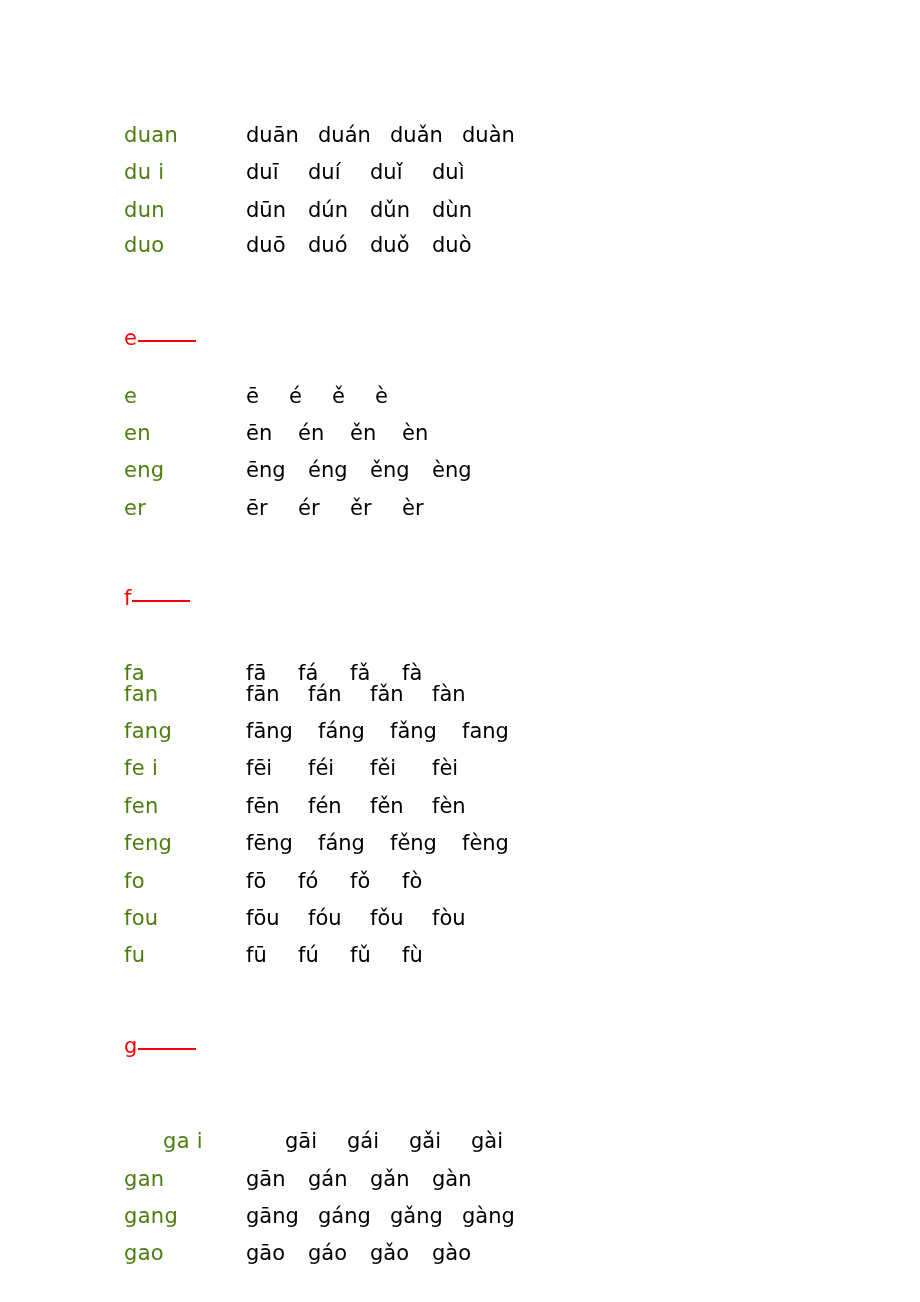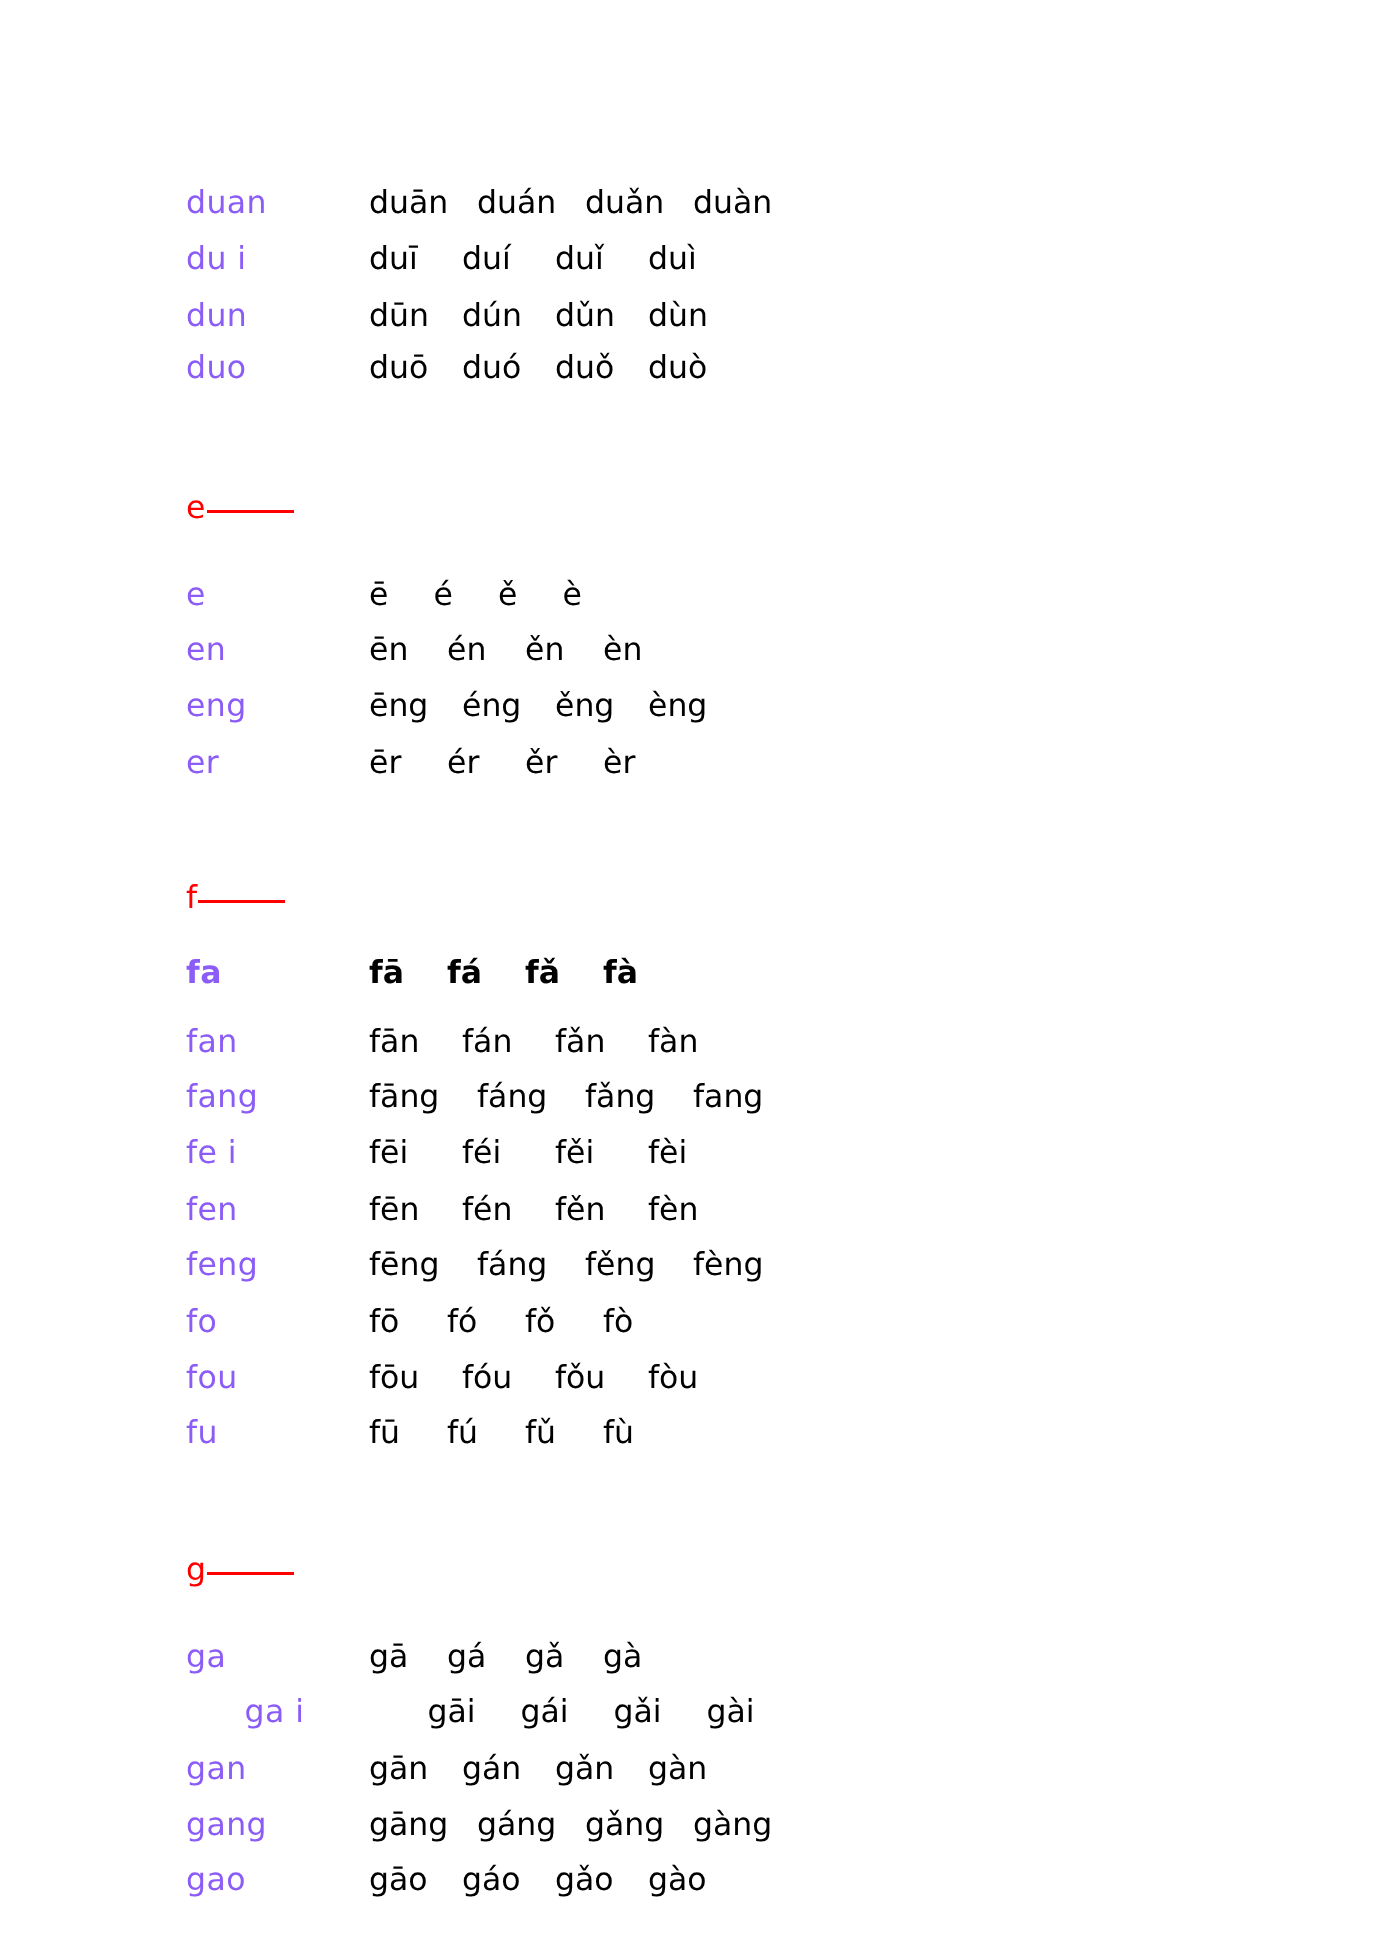--- a/index.html
+++ b/index.html
@@ -30,21 +30,21 @@
     left: 0;
     width: 920px;
     height: 30px;
     white-space: nowrap;
   }
 
   .final-label {
     position: absolute;
     left: 124px;
     top: 0;
-    color: #8b5cf6;
+    color: #4d7c0f;
     font-size: 21px;
     line-height: 26px;
     letter-spacing: 0.3px;
     font-family: "DejaVu Sans", sans-serif;
   }
 
   .tone-cells {
     position: absolute;
     left: 246px;
     top: 0;
@@ -123,21 +123,21 @@
     </div>
     <div class="syl-row" style="top: 457.4px;">
       <span class="final-label">eng</span>
       <span class="tone-cells"><span class="tone-cell w-mid">ēng</span><span class="tone-cell w-mid">éng</span><span class="tone-cell w-mid">ěng</span><span class="tone-cell w-mid">èng</span></span>
     </div>
     <div class="syl-row" style="top: 494.8px;">
       <span class="final-label">er</span>
       <span class="tone-cells"><span class="tone-cell w-small">ēr</span><span class="tone-cell w-small">ér</span><span class="tone-cell w-small">ěr</span><span class="tone-cell w-small">èr</span></span>
     </div>
     <div class="section-header" style="top: 585.2px;"><span class="section-letter">f</span><span class="section-rule"></span></div>
-    <div class="syl-row" style="top: 635px; font-weight: bold;">
+    <div class="syl-row" style="top: 660px;">
       <span class="final-label">fa</span>
       <span class="tone-cells"><span class="tone-cell w-small">fā</span><span class="tone-cell w-small">fá</span><span class="tone-cell w-small">fǎ</span><span class="tone-cell w-small">fà</span></span>
     </div>
     <div class="syl-row" style="top: 680.6px;">
       <span class="final-label">fan</span>
       <span class="tone-cells"><span class="tone-cell w-mid">fān</span><span class="tone-cell w-mid">fán</span><span class="tone-cell w-mid">fǎn</span><span class="tone-cell w-mid">fàn</span></span>
     </div>
     <div class="syl-row" style="top: 718px;">
       <span class="final-label">fang</span>
       <span class="tone-cells"><span class="tone-cell w-wide">fāng</span><span class="tone-cell w-wide">fáng</span><span class="tone-cell w-wide">fǎng</span><span class="tone-cell w-wide">fang</span></span>
@@ -160,24 +160,20 @@
     </div>
     <div class="syl-row" style="top: 905px; padding-left: 42px;">
       <span class="final-label">fou</span>
       <span class="tone-cells"><span class="tone-cell w-mid">fōu</span><span class="tone-cell w-mid">fóu</span><span class="tone-cell w-mid">fǒu</span><span class="tone-cell w-mid">fòu</span></span>
     </div>
     <div class="syl-row" style="top: 942.4px;">
       <span class="final-label">fu</span>
       <span class="tone-cells"><span class="tone-cell w-small">fū</span><span class="tone-cell w-small">fú</span><span class="tone-cell w-small">fǔ</span><span class="tone-cell w-small">fù</span></span>
     </div>
     <div class="section-header" style="top: 1032.8px;"><span class="section-letter">g</span><span class="section-rule"></span></div>
-    <div class="syl-row" style="top: 1090.8px;">
-      <span class="final-label">ga</span>
-      <span class="tone-cells"><span class="tone-cell w-small">gā</span><span class="tone-cell w-small">gá</span><span class="tone-cell w-small">gǎ</span><span class="tone-cell w-small">gà</span></span>
-    </div>
     <div class="syl-row" style="top: 1128.2px; margin-left: 39px;">
       <span class="final-label">ga i</span>
       <span class="tone-cells"><span class="tone-cell w-mid">gāi</span><span class="tone-cell w-mid">gái</span><span class="tone-cell w-mid">gǎi</span><span class="tone-cell w-mid">gài</span></span>
     </div>
     <div class="syl-row" style="top: 1165.6px;">
       <span class="final-label">gan</span>
       <span class="tone-cells"><span class="tone-cell w-mid">gān</span><span class="tone-cell w-mid">gán</span><span class="tone-cell w-mid">gǎn</span><span class="tone-cell w-mid">gàn</span></span>
     </div>
     <div class="syl-row" style="top: 1203px;">
       <span class="final-label">gang</span>

